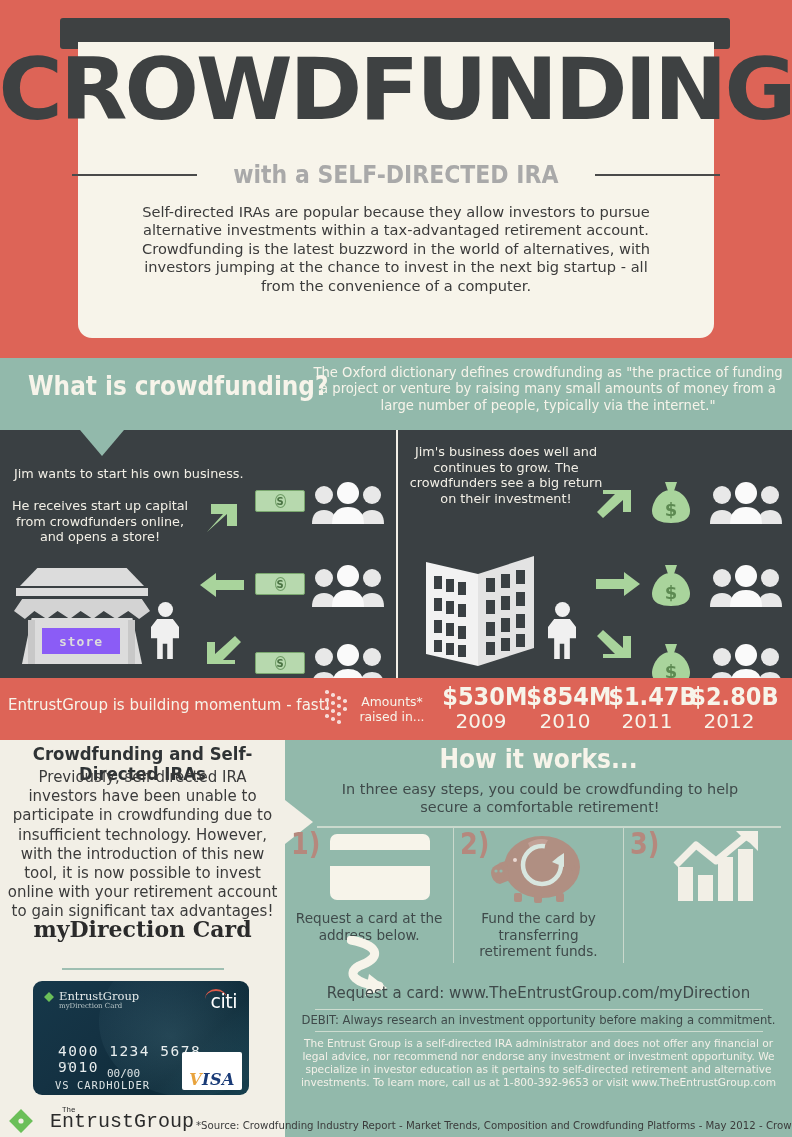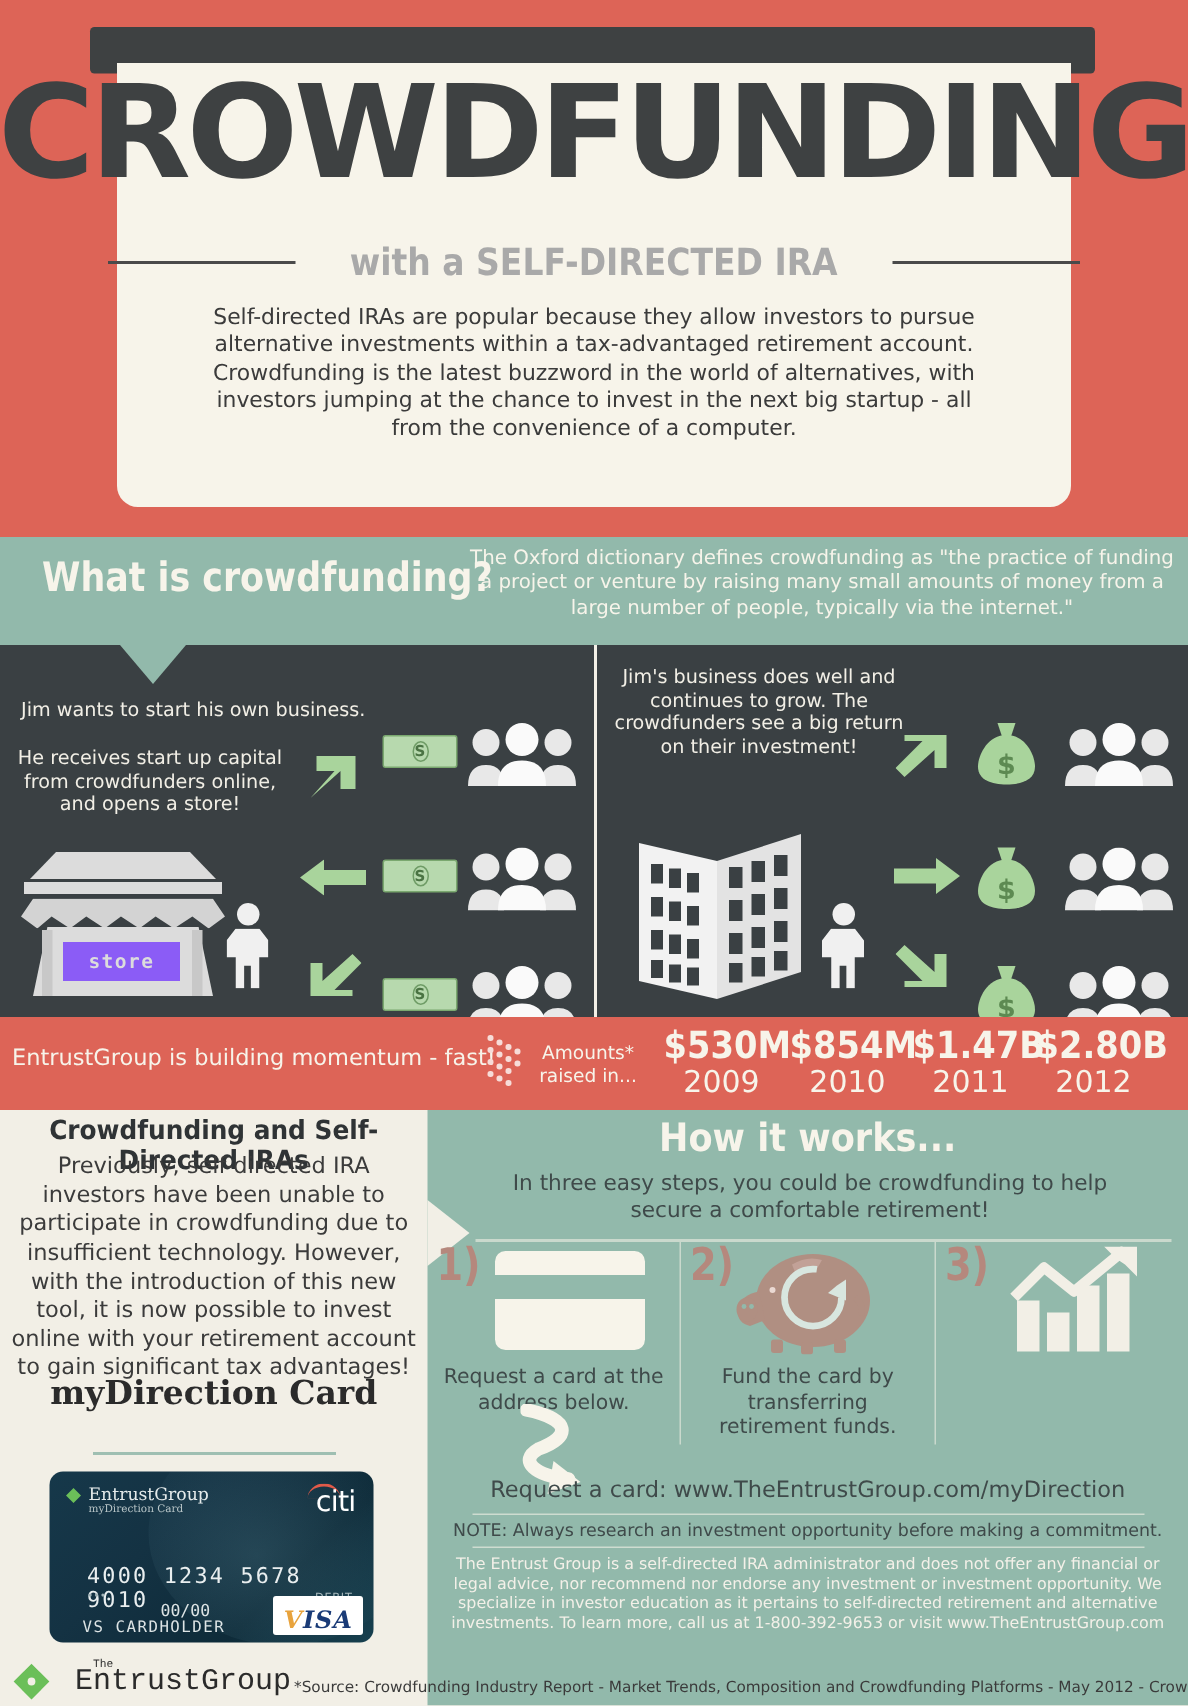--- a/index.html
+++ b/index.html
@@ -278,21 +278,21 @@
   .cc-exp {
     position: absolute; left: 74px; top: 86px;
     font-family: "DejaVu Sans Mono", monospace; font-size: 11px; color: #dde4e5;
   }
   .cc-name {
     position: absolute; left: 22px; top: 98px;
     font-family: "DejaVu Sans Mono", monospace; font-size: 10.5px; color: #dde4e5; letter-spacing: 1px;
   }
   .cc-visa {
     position: absolute; right: 7px; bottom: 5px;
-    background: #ffffff; padding: 6px 7px 1px 7px; border-radius: 2px;
+    background: #ffffff; padding: 18px 7px 1px 7px; border-radius: 2px;
     font-family: "DejaVu Serif", serif; font-style: italic; font-weight: bold;
     font-size: 16px; color: #1a3b77; letter-spacing: 0.5px;
   }
   .cc-visa .gold { color: #e8a33d; }
 
   
   .eg-footer { position: absolute; left: 8px; top: 1108px; display: flex; align-items: center; }
   .eg-footer-mark { width: 26px; height: 26px; margin-right: 5px; }
   .eg-footer-txt { font-family: Liberation Mono, monospace; font-size: 20px; color: #2b2b2b; position: relative; margin-left: 11px; }
   .eg-footer-the {
@@ -654,21 +654,21 @@
       </div>
     </div>
 
     <svg class="curvy-arrow" width="64" height="60" viewBox="0 0 64 60">
       <path d="M4 4 C34 10 34 22 12 30 C-2 38 10 48 32 50" stroke="#f7f4ea" stroke-width="9" fill="none" stroke-linecap="round"></path>
       <path d="M22 38 L40 52 L18 60 Z" fill="#f7f4ea"></path>
     </svg>
 
     <div class="lr-request">Request a card: www.TheEntrustGroup.com/myDirection</div>
     <div class="lr-note-rule-top"></div>
-    <div class="lr-note">NOTE: Always research an investment opportunity before making a commitment.</div>
+    <div class="lr-note">DEBIT: Always research an investment opportunity before making a commitment.</div>
     <div class="lr-note-rule-bot"></div>
     <div class="lr-disclaimer">The Entrust Group is a self-directed IRA administrator and does not offer any financial or legal advice, nor recommend nor endorse any investment or investment opportunity. We specialize in investor education as it pertains to self-directed retirement and alternative investments. To learn more, call us at 1-800-392-9653 or visit www.TheEntrustGroup.com</div>
   </div>
 </div>
 
 <div class="cc">
   <div class="cc-swoosh"></div>
   <div class="cc-eg">
     <svg class="cc-clover" viewBox="0 0 24 24">
       <path d="M12 2 L17 7 L12 12 L7 7 Z M22 12 L17 17 L12 12 L17 7 Z M12 22 L7 17 L12 12 L17 17 Z M2 12 L7 7 L12 12 L7 17 Z" fill="#6bbf59"></path>

